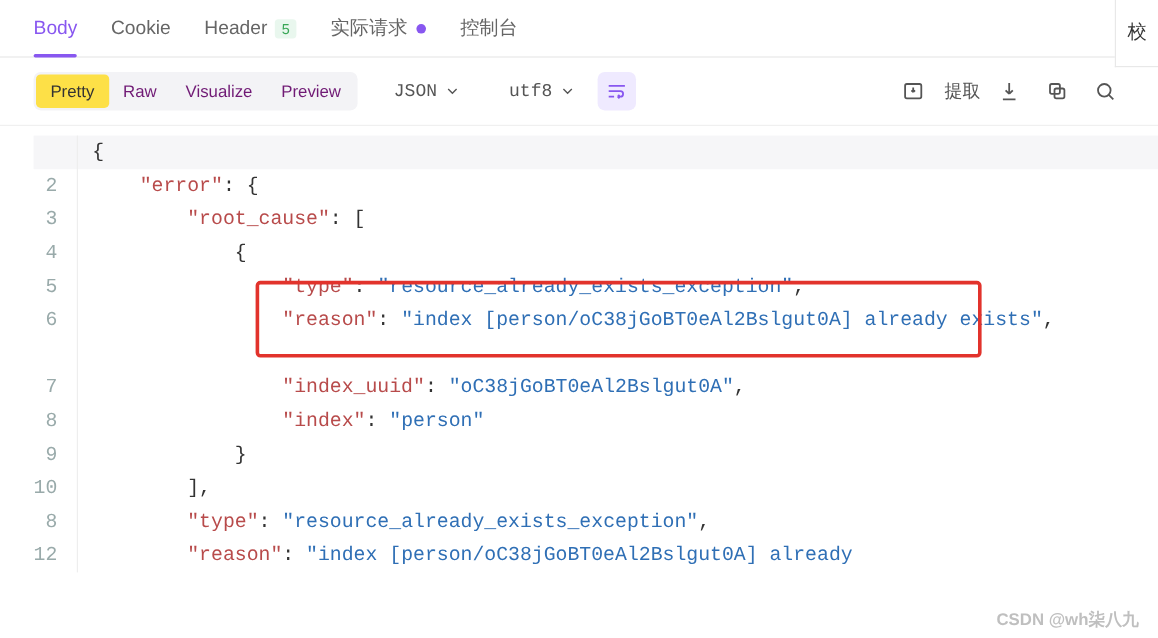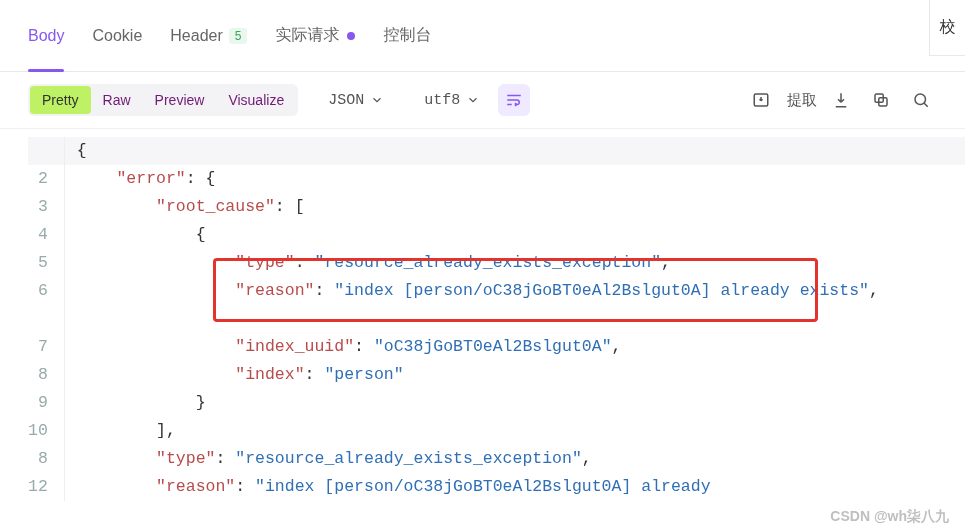--- a/index.html
+++ b/index.html
@@ -12,21 +12,21 @@
     height: 532px;
     overflow: hidden;
     position: relative;
   }
 
   .tabs {
     display: flex;
     align-items: flex-start;
     padding: 0 28px;
     border-bottom: 1px solid #e8e8e8;
-    height: 72px;
+    height: 48px;
     gap: 28px;
   }
   .tab {
     color: #666;
     font-size: 16px;
     cursor: pointer;
     height: 100%;
     display: flex;
     align-items: center;
     position: relative;
@@ -71,21 +71,21 @@
     padding: 2px;
   }
   .view-btn {
     padding: 6px 12px;
     color: #701a75;
     cursor: pointer;
     border-radius: 4px;
     font-size: 14px;
   }
   .view-btn.active {
-    background: #bef264;
+    background: #fde047;
     color: #333;
   }
   .dropdown {
     display: flex;
     align-items: center;
     padding: 6px 10px;
     color: #555;
     cursor: pointer;
     font-size: 15px;
     gap: 6px;
@@ -194,22 +194,22 @@
   </div>
   <div class="tab">控制台</div>
 </div>
 
 <div class="right-edge">校</div>
 
 <div class="toolbar">
   <div class="view-group">
     <div class="view-btn active">Pretty</div>
     <div class="view-btn">Raw</div>
+    <div class="view-btn">Visualize</div>
     <div class="view-btn">Preview</div>
-    <div class="view-btn">Visualize</div>
   </div>
   <div class="dropdown">
     <span>JSON</span>
     <span class="chev">
       <svg width="14" height="14" viewBox="0 0 24 24" fill="none" stroke="currentColor" stroke-width="2">
           <polyline points="6 9 12 15 18 9"></polyline>
         </svg>
     </span>
   </div>
   <div class="dropdown">

